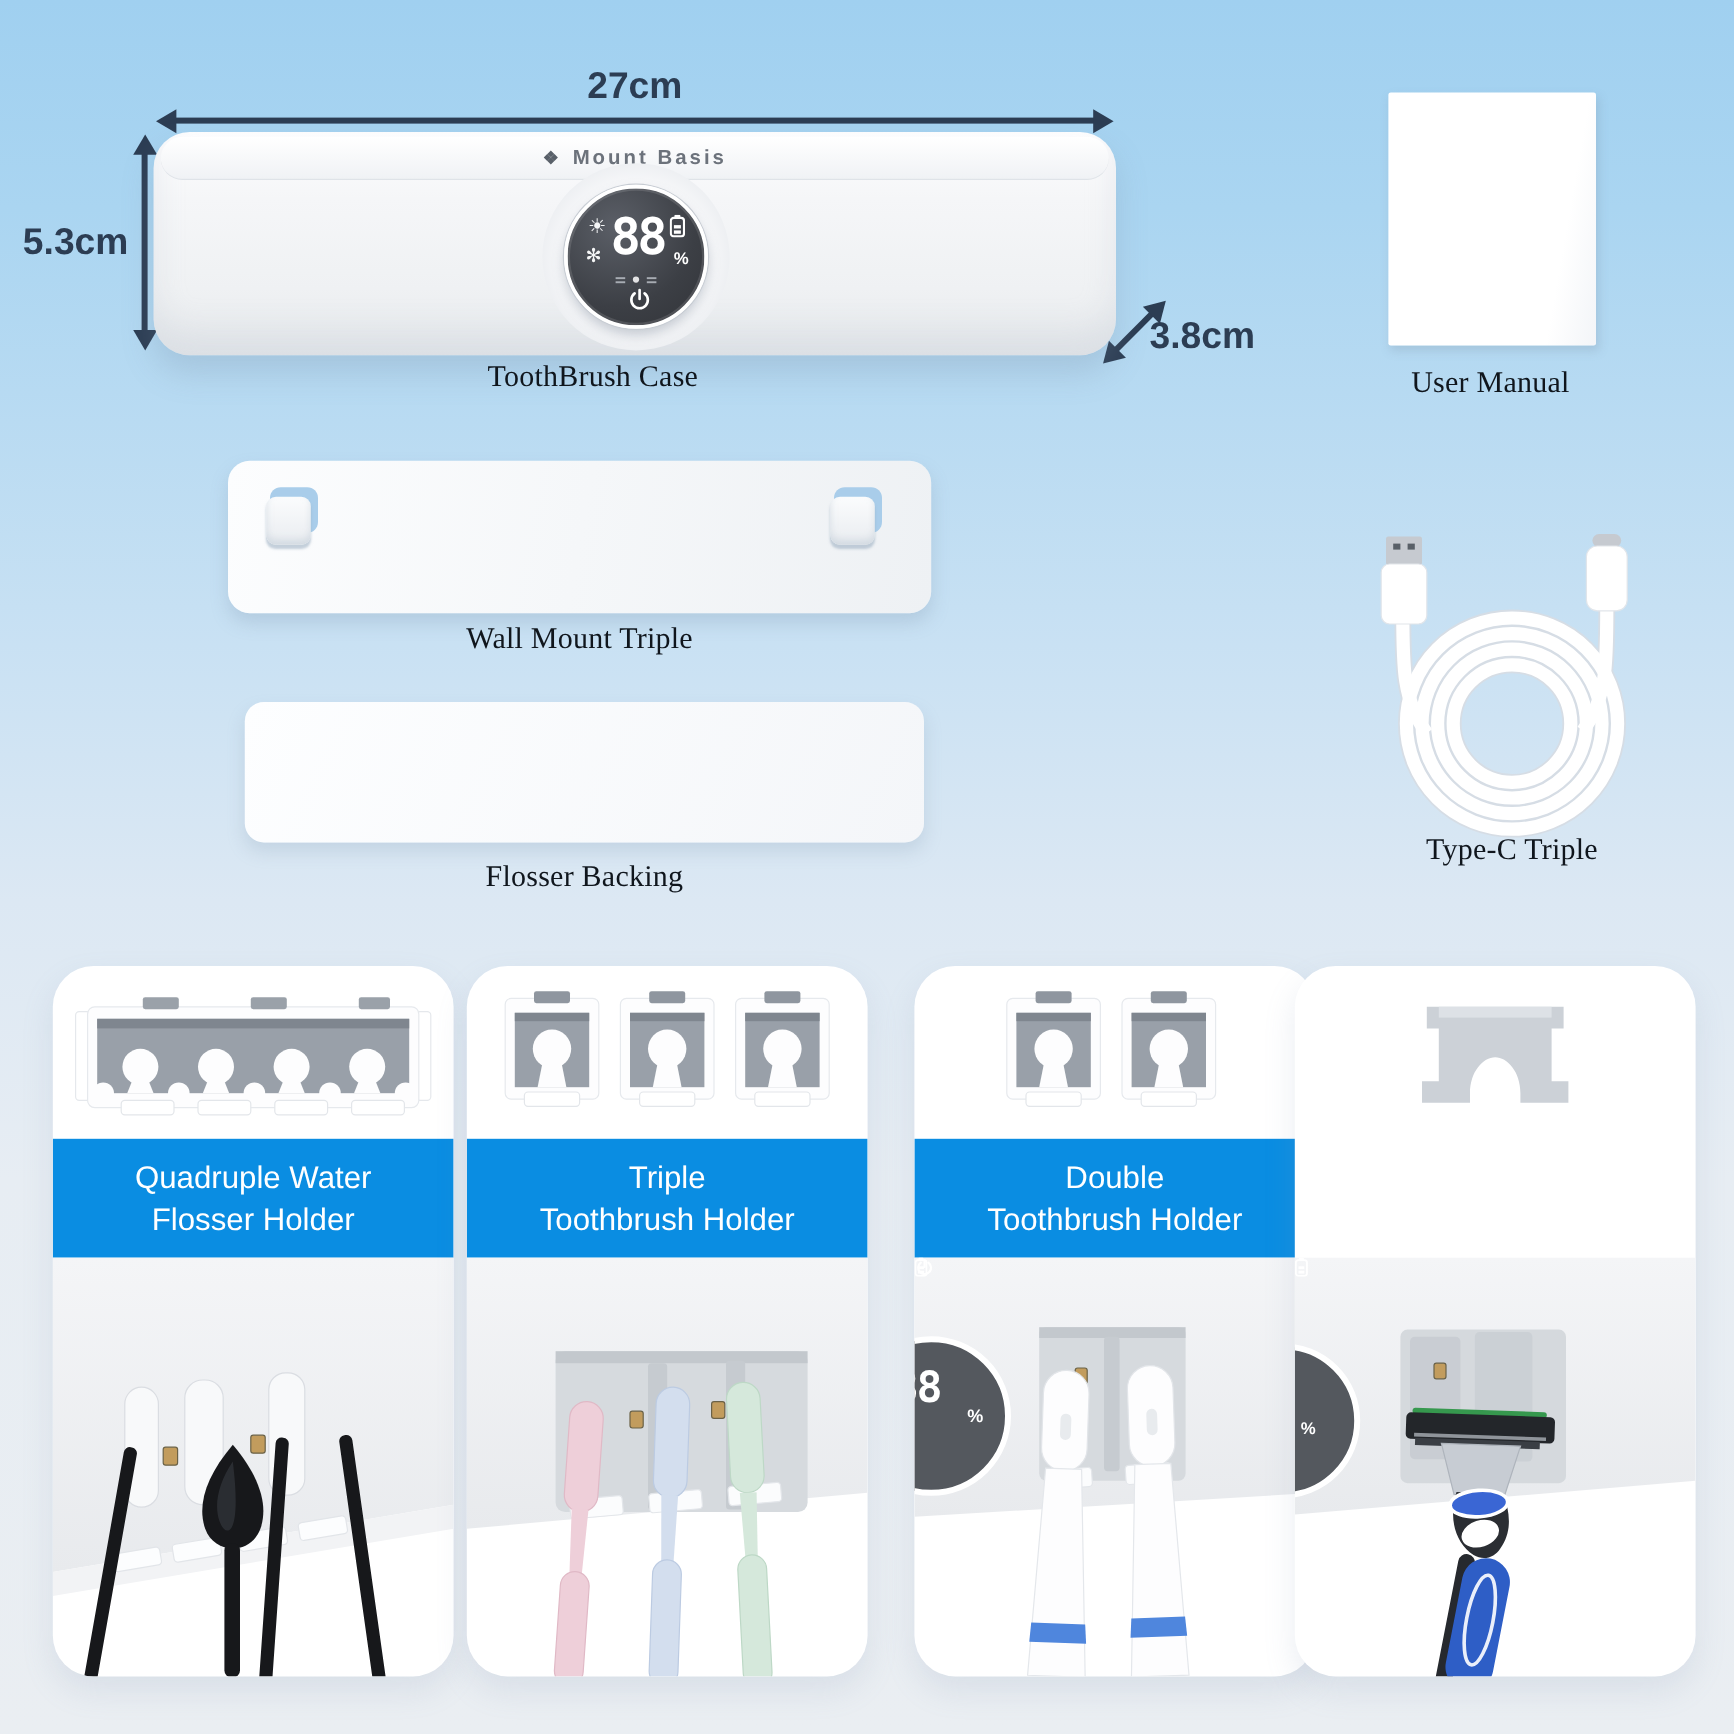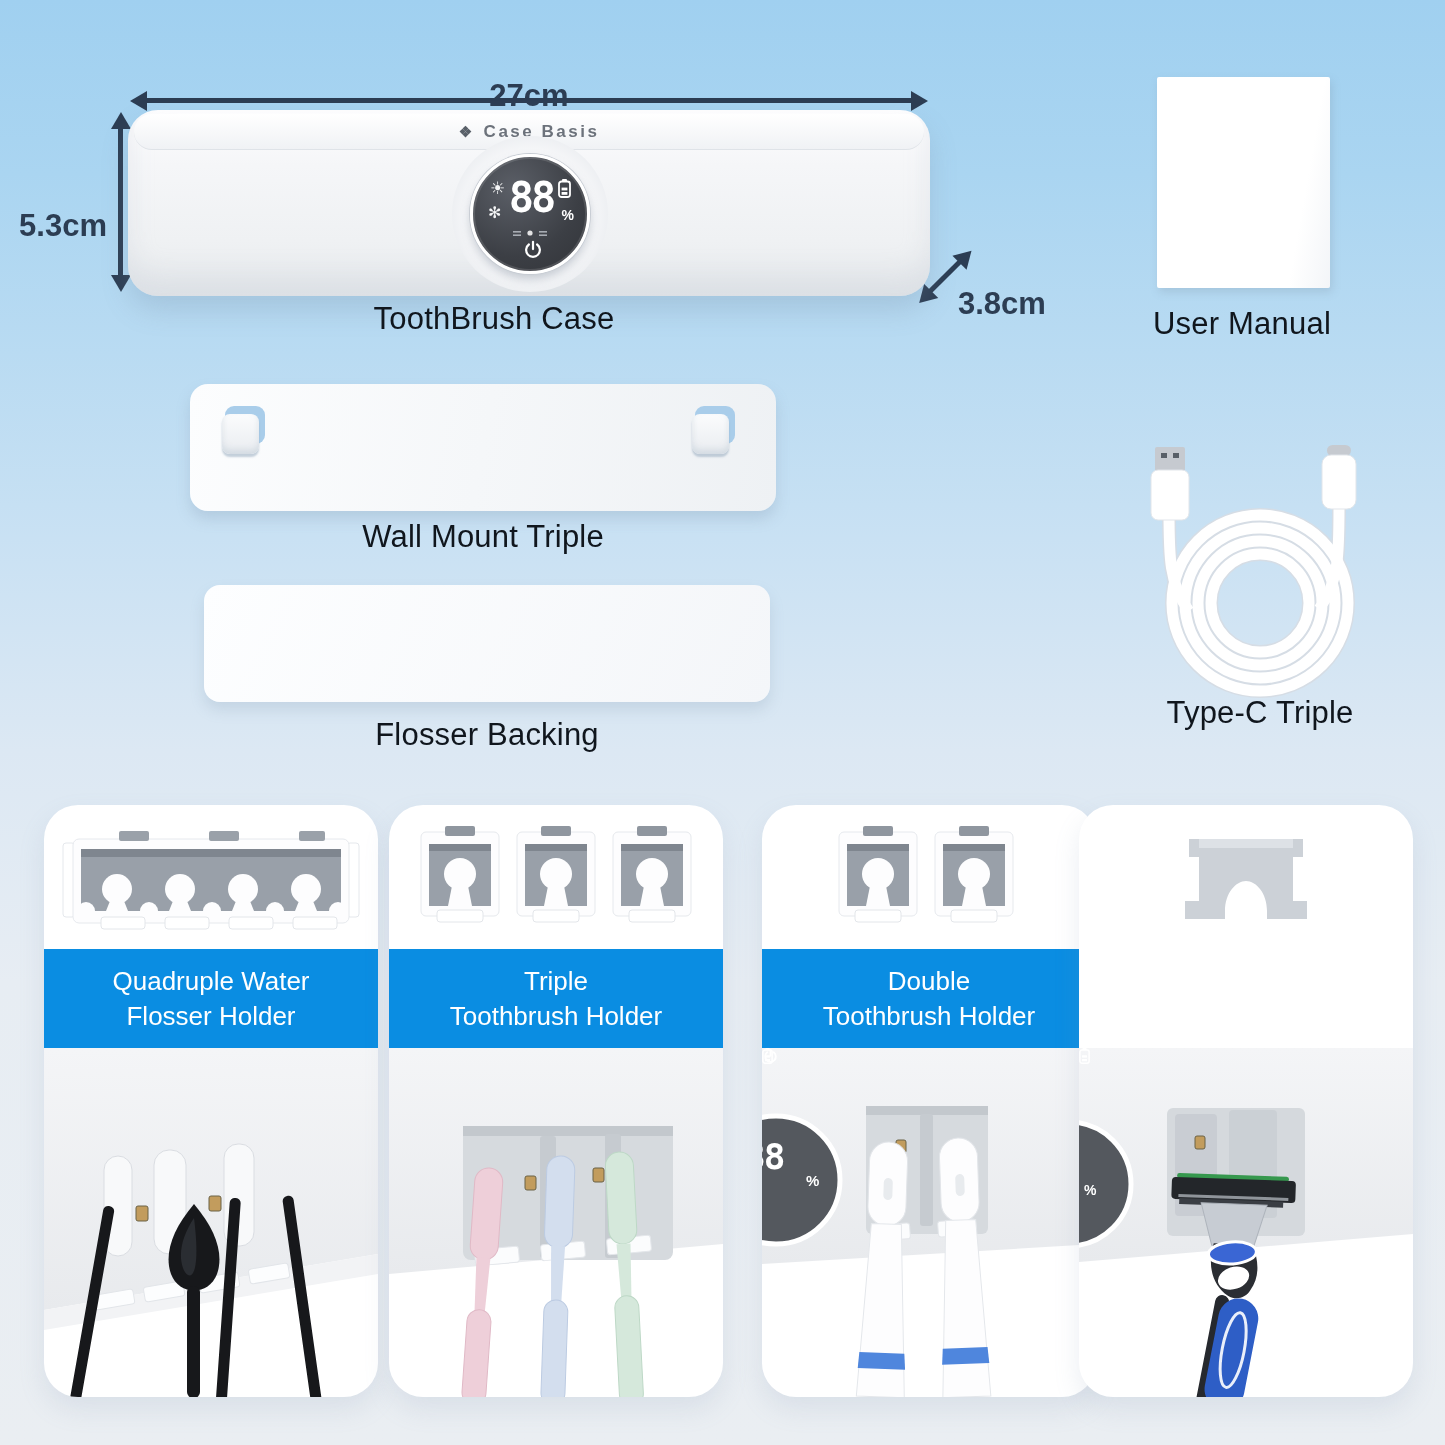--- a/index.html
+++ b/index.html
@@ -7,22 +7,22 @@
     --band:#0a8de2;
     --label:#10161d;
   }
   *{margin:0;padding:0;box-sizing:border-box;}
   html,body{width:1445px;height:1445px;}
   body{font-family:"Liberation Sans",sans-serif;}
   #scene{
     position:relative;width:1445px;height:1445px;overflow:hidden;
     background:linear-gradient(180deg,#a0d0f0 0%,#aad5f1 12%,#c6e0f3 35%,#dce8f3 52%,#e7edf3 68%,#eaeef2 100%);
   }
-  .lbl{position:absolute;color:var(--label);font-size:31px;text-align:center;letter-spacing:.2px;}
-  .dim{position:absolute;color:var(--arrow);font-weight:bold;font-size:31px;text-align:center;margin-top:24px;}
+  .lbl{position:absolute;color:var(--label);font-size:25px;text-align:center;letter-spacing:.2px;font-family:Liberation Serif, serif;}
+  .dim{position:absolute;color:var(--arrow);font-weight:bold;font-size:31px;text-align:center;}
   
   .dim-arrow{position:absolute;background:var(--arrow);}
   .dim-arrow.h{height:5px;}
   .dim-arrow.h::before{content:"";position:absolute;left:-16px;top:-7.5px;
     border-top:10px solid transparent;border-bottom:10px solid transparent;border-right:17px solid var(--arrow);}
   .dim-arrow.h::after{content:"";position:absolute;right:-16px;top:-7.5px;
     border-top:10px solid transparent;border-bottom:10px solid transparent;border-left:17px solid var(--arrow);}
   .dim-arrow.v{width:5px;}
   .dim-arrow.v::before{content:"";position:absolute;top:-16px;left:-7.5px;
     border-left:10px solid transparent;border-right:10px solid transparent;border-bottom:17px solid var(--arrow);}
@@ -116,21 +116,21 @@
   <div class="dim" style="left:130px;width:798px;top:54px;">27cm</div>
   <div class="dim-arrow h" style="left:146px;top:98px;width:766px;"></div>
   <div class="dim" style="left:16px;top:184px;width:94px;">5.3cm</div>
   <div class="dim-arrow v" style="left:118px;top:128px;height:148px;"></div>
   <div class="dim-arrow h" style="left:924px;top:274px;width:42px;transform:rotate(-45deg);"></div>
   <div class="dim" style="left:958px;top:262px;">3.8cm</div>
 
   <div class="case">
     <div class="case-lid">
       <span class="brand-mark">❖</span>
-      <span>Case Basis</span>
+      <span>Mount Basis</span>
     </div>
     <div class="disp-halo"></div>
     <div class="disp">
       <span class="glyph" style="left:17px;top:21px;font-size:17px;">☀</span>
       <span class="glyph" style="left:15px;top:46px;font-size:16px;">✻</span>
       <span class="digits">88</span>
       <svg style="position:absolute;right:16px;top:22px;" width="13" height="19" viewBox="0 0 13 19">
         <rect x="4" y="0" width="5" height="2.5" rx="1" fill="#fff"></rect>
         <rect x="1" y="2.5" width="11" height="15.5" rx="2.5" fill="none" stroke="#fff" stroke-width="1.8"></rect>
         <rect x="3.6" y="8.6" width="5.8" height="2.8" fill="#fff"></rect>

